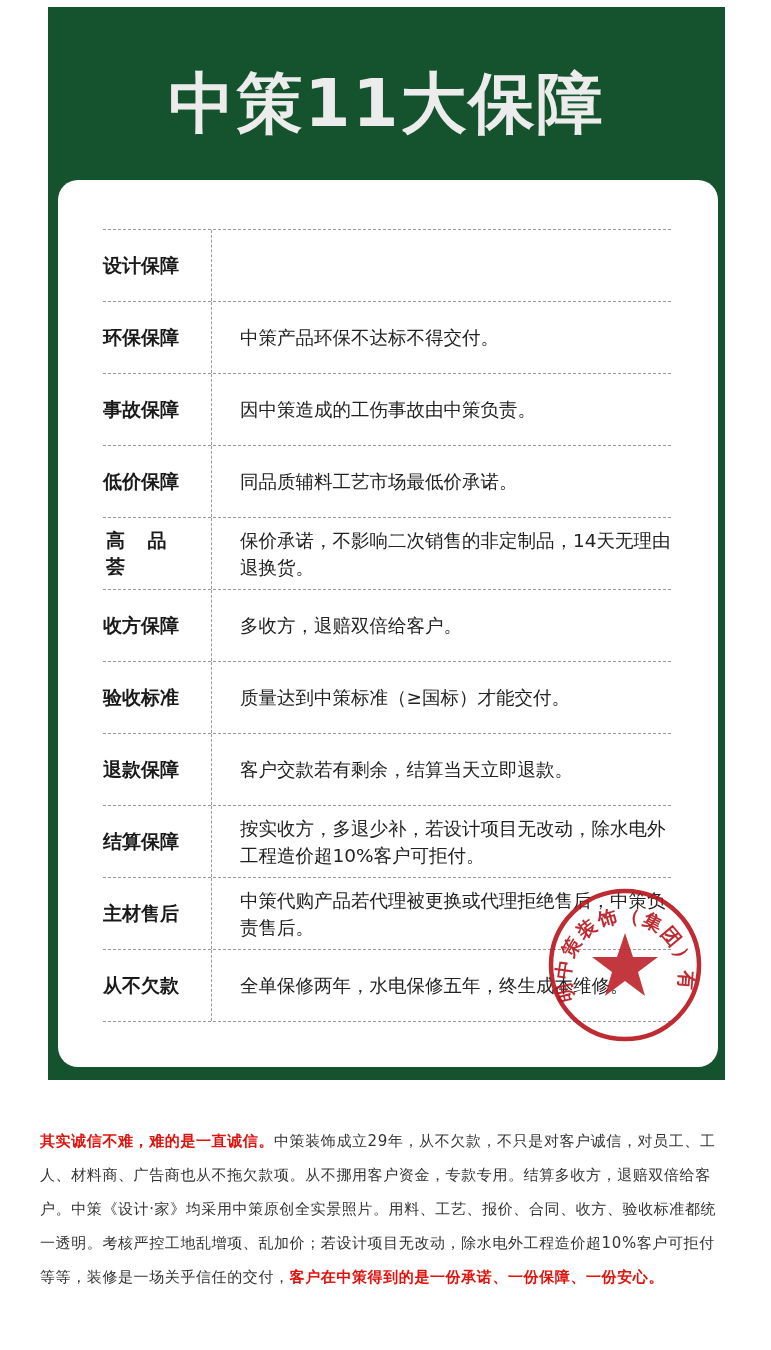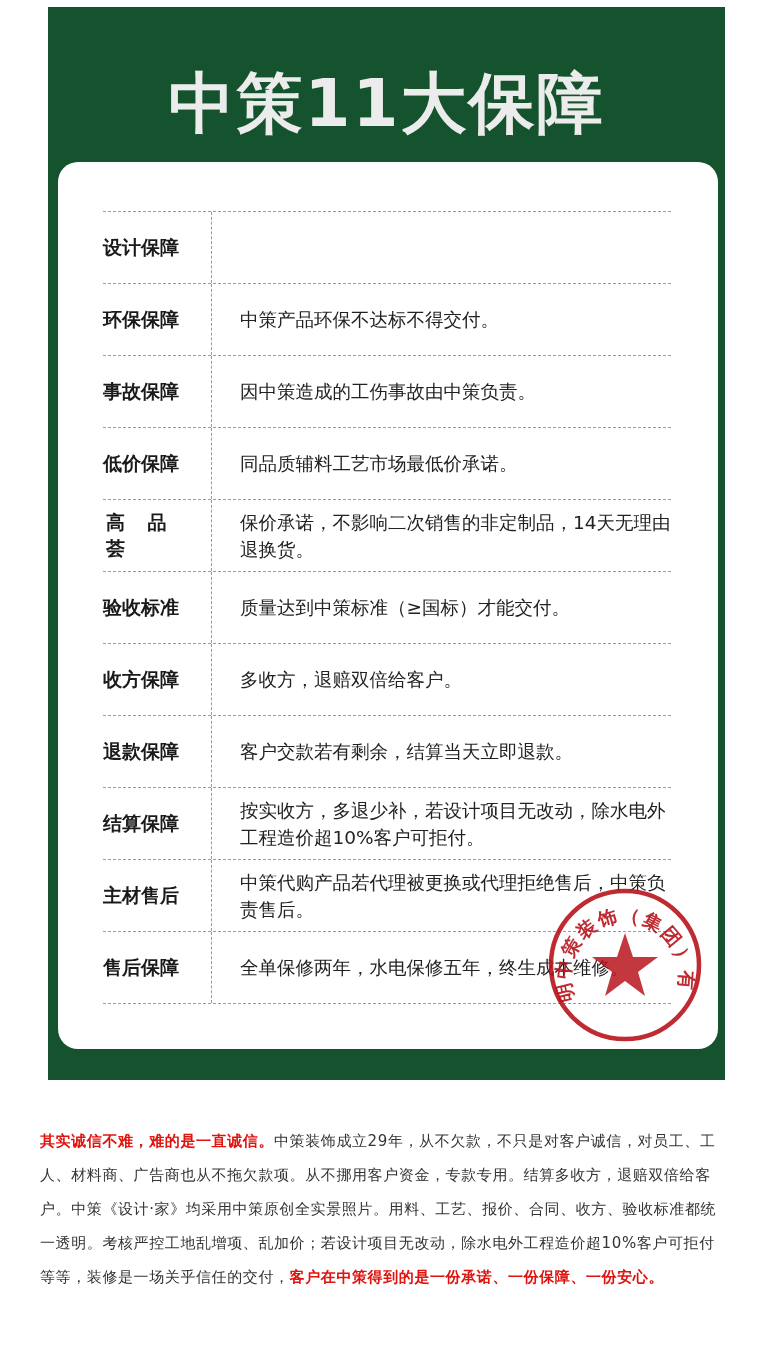--- a/index.html
+++ b/index.html
@@ -5,21 +5,21 @@
   html, body { margin: 0; padding: 0; background: #ffffff; }
   body { width: 771px; height: 1350px; position: relative; overflow: hidden;
          font-family: "DejaVu Sans", "Liberation Sans", sans-serif; }
 
   .banner { position: absolute; left: 48px; top: 7px; width: 677px; height: 1073px;
             background: #14532d; }
   .title { position: absolute; left: 0; top: 52px; width: 677px; text-align: center;
            color: #ececec; font-size: 66px; font-weight: bold; letter-spacing: 2px;
            line-height: 90px; }
 
-  .card { position: absolute; left: 10px; top: 155px; width: 660px; height: 887px;
+  .card { position: absolute; left: 10px; top: 173px; width: 660px; height: 887px;
           background: #ffffff; border-radius: 20px; }
 
   .table { position: absolute; left: 45px; top: 49px; width: 568px; }
   .row { position: relative; height: 72px; border-top: 1.5px dashed #9a9a9a; box-sizing: border-box; }
   .row.last { border-bottom: 1.5px dashed #9a9a9a; height: 73px; }
   .label { position: absolute; left: 0; top: 0; width: 109px; height: 100%;
            display: flex; align-items: center; font-weight: bold; font-size: 19px;
            color: #1a1a1a; border-right: 1.5px dashed #9a9a9a; box-sizing: border-box; }
   .label.spaced { letter-spacing: 8px; padding-left: 3px; }
   .content { position: absolute; left: 137px; right: 0; top: 0; height: 100%;
@@ -54,41 +54,41 @@
       </div>
       <div class="row">
         <div class="label">低价保障</div>
         <div class="content">同品质辅料工艺市场最低价承诺。</div>
       </div>
       <div class="row">
         <div class="label spaced">高 品 荟</div>
         <div class="content">保价承诺，不影响二次销售的非定制品，14天无理由退换货。</div>
       </div>
       <div class="row">
+        <div class="label">收方保障</div>
+        <div class="content">多收方，退赔双倍给客户。</div>
+      </div>
+      <div class="row">
         <div class="label">验收标准</div>
         <div class="content">质量达到中策标准（≥国标）才能交付。</div>
-      </div>
-      <div class="row">
-        <div class="label">收方保障</div>
-        <div class="content">多收方，退赔双倍给客户。</div>
       </div>
       <div class="row">
         <div class="label">退款保障</div>
         <div class="content">客户交款若有剩余，结算当天立即退款。</div>
       </div>
       <div class="row">
         <div class="label">结算保障</div>
         <div class="content">按实收方，多退少补，若设计项目无改动，除水电外工程造价超10%客户可拒付。</div>
       </div>
       <div class="row">
         <div class="label">主材售后</div>
         <div class="content">中策代购产品若代理被更换或代理拒绝售后，中策负责售后。</div>
       </div>
       <div class="row last">
-        <div class="label">售后保障</div>
+        <div class="label">从不欠款</div>
         <div class="content">全单保修两年，水电保修五年，终生成本维修。</div>
       </div>
     </div>
   </div>
 </div>
 
 <svg class="seal" viewBox="0 0 160 160">
   <defs>
     <path id="sealArc" d="M 30 115 A 55 55 0 1 1 130 115"></path>
   </defs>

